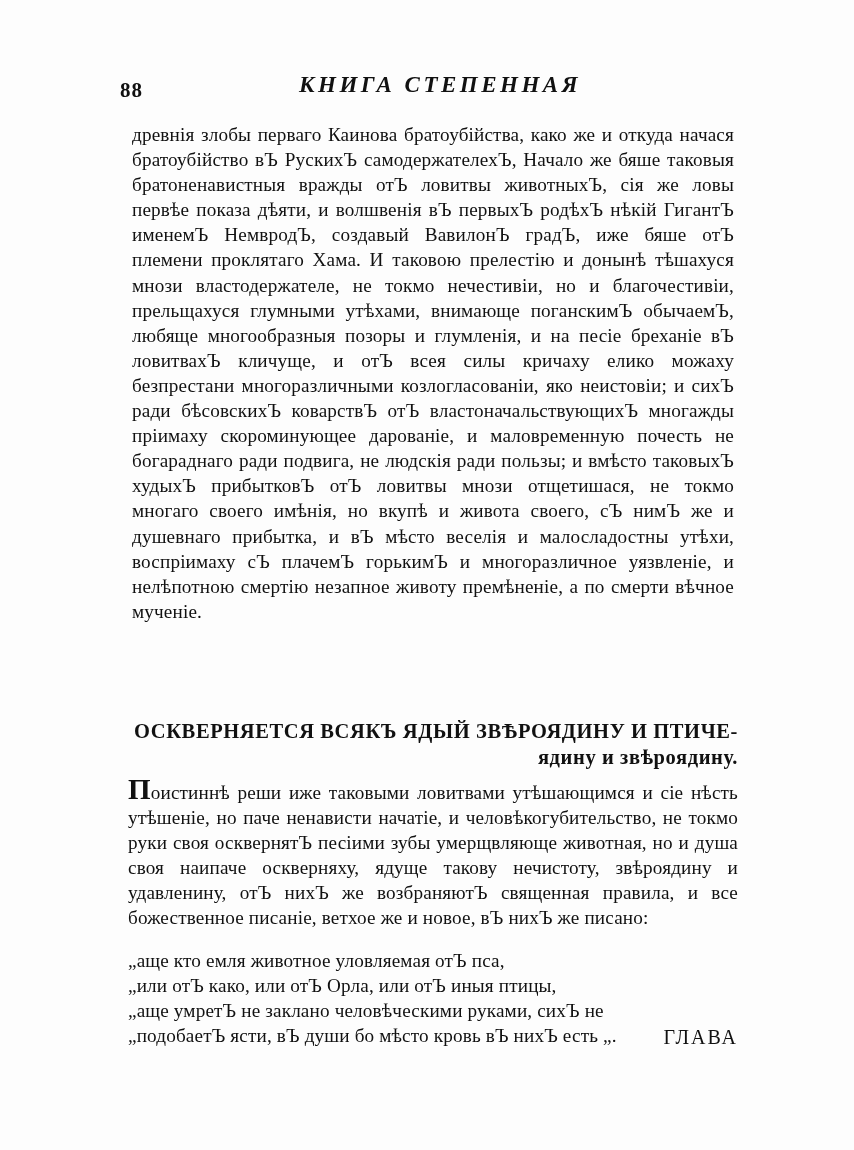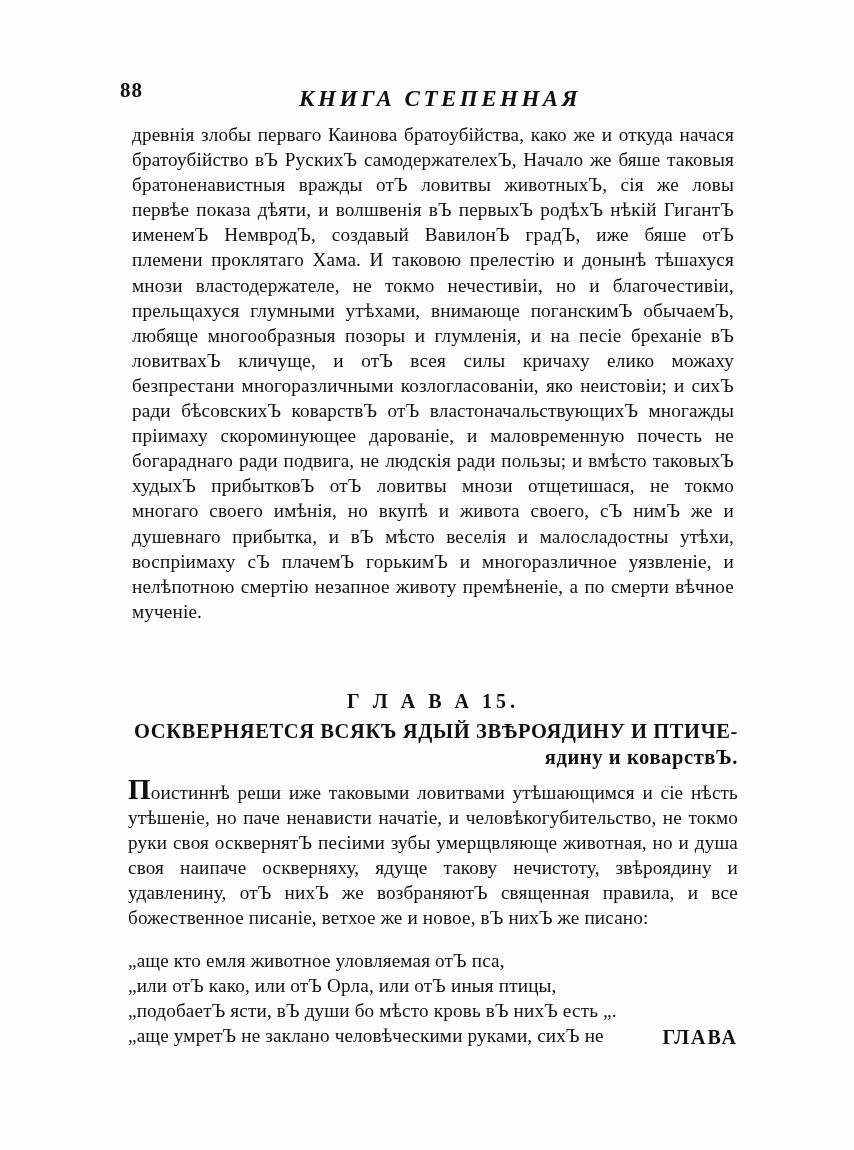--- a/index.html
+++ b/index.html
@@ -35,21 +35,21 @@
     left: 0;
     top: 6px;
     font-family: "Liberation Serif", serif;
     font-weight: bold;
     font-size: 21px;
     letter-spacing: 1px;
   }
   .running-title {
     position: absolute;
     left: 0;
-    top: 14px;
+    top: 0;
     width: 640px;
     text-align: center;
     font-family: "Liberation Serif", serif;
     font-weight: bold;
     font-style: italic;
     font-size: 23px;
     letter-spacing: 3.5px;
   }
   .body-block {
     position: absolute;
@@ -113,21 +113,21 @@
     font-size: 29px;
     line-height: 22px;
     font-weight: bold;
     vertical-align: baseline;
   }
   .catchword {
     position: absolute;
     right: 116px;
     top: 1026px;
     font-size: 20px;
-    font-weight: bold;
+    font-weight: normal;
     letter-spacing: 2px;
   }
   .quote-lines {
     margin-top: 17px;
   }
   .quote-lines div {
     font-size: 19.2px;
     line-height: 25.1px;
     text-align: justify;
     letter-spacing: 0.15px;
@@ -140,34 +140,31 @@
 
   <div class="header-row">
     <div class="folio">88</div>
     <div class="running-title">КНИГА СТЕПЕННАЯ</div>
   </div>
 
   <div class="body-block">
     <p class="first-line-indent">древнія злобы перваго Каинова братоубійства, како же и откуда начася братоубійство вЪ РускихЪ самодержателехЪ, Начало же бяше таковыя братоненавистныя вражды отЪ ловитвы животныхЪ, сія же ловы первѣе показа дѣяти, и волшвенія вЪ первыхЪ родѣхЪ нѣкій ГигантЪ именемЪ НемвродЪ, создавый ВавилонЪ градЪ, иже бяше отЪ племени проклятаго Хама. И таковою прелестію и донынѣ тѣшахуся мнози властодержателе, не токмо нечестивіи, но и благочестивіи, прельщахуся глумными утѣхами, внимающе поганскимЪ обычаемЪ, любяще многообразныя позоры и глумленія, и на песіе бреханіе вЪ ловитвахЪ кличуще, и отЪ всея силы кричаху елико можаху безпрестани многоразличными козлогласованіи, яко неистовіи; и сихЪ ради бѣсовскихЪ коварствЪ отЪ властоначальствующихЪ многажды пріимаху скороминующее дарованіе, и маловременную почесть не богараднаго ради подвига, не людскія ради пользы; и вмѣсто таковыхЪ худыхЪ прибытковЪ отЪ ловитвы мнози отщетишася, не токмо многаго своего имѣнія, но вкупѣ и живота своего, сЪ нимЪ же и душевнаго прибытка, и вЪ мѣсто веселія и малосладостны утѣхи, воспріимаху сЪ плачемЪ горькимЪ и многоразличное уязвленіе, и нелѣпотною смертію незапное животу премѣненіе, а по смерти вѣчное мученіе.</p>
   </div>
 
-  <div class="chapter-head">
-    <span class="chapter-label">Г Л А В А   15.</span>
-  </div>
 
   <div class="chapter-title">
     <span>ОСКВЕРНЯЕТСЯ ВСЯКЪ ЯДЫЙ ЗВѢРОЯДИНУ И ПТИЧЕ-</span>
-    <span class="line2">ядину и коварствЪ.</span>
+    <span class="line2">ядину и звѣроядину.</span>
   </div>
 
   <div class="second-block">
     <p><span class="dropcap">П</span><span>оистиннѣ реши иже таковыми ловитвами утѣшающимся и сіе нѣсть утѣшеніе, но паче ненависти начатіе, и человѣкогубительство, не токмо руки своя осквернятЪ песіими зубы умерщвляюще животная, но и душа своя наипаче оскверняху, ядуще такову нечистоту, звѣроядину и удавленину, отЪ нихЪ же возбраняютЪ священная правила, и все божественное писаніе, ветхое же и новое, вЪ нихЪ же писано:</span></p>
     <div class="quote-lines">
       <div>„аще кто емля животное уловляемая отЪ пса,</div>
       <div>„или отЪ како, или отЪ Орла, или отЪ иныя птицы,</div>
+      <div>„аще умретЪ не заклано человѣческими руками, сихЪ не</div>
       <div>„подобаетЪ ясти, вЪ души бо мѣсто кровь вЪ нихЪ есть „.</div>
-      <div>„аще умретЪ не заклано человѣческими руками, сихЪ не</div>
     </div>
   </div>
 
   <div class="catchword">ГЛАВА</div>
 
 </div>
 
 </body></html>

